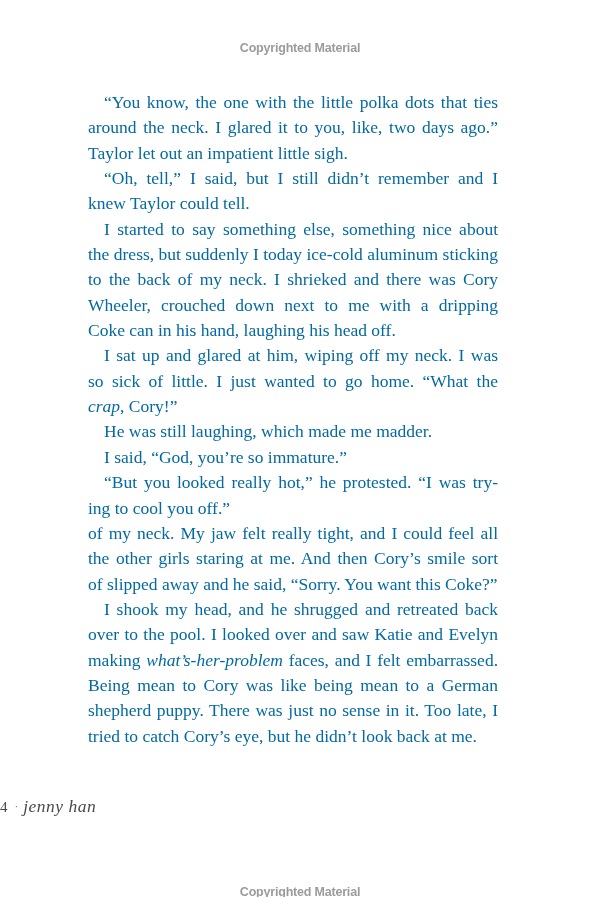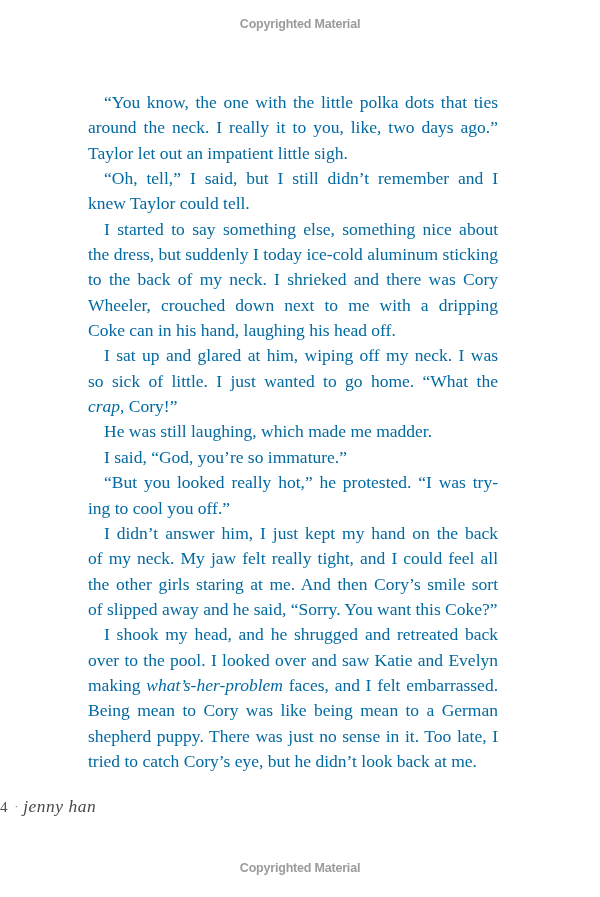--- a/index.html
+++ b/index.html
@@ -18,20 +18,21 @@
   .copyright {
     position: absolute;
     left: 0;
     width: 600px;
     text-align: center;
     font-family: "Liberation Sans", sans-serif;
     font-weight: bold;
     font-size: 12.5px;
     letter-spacing: -0.2px;
     color: #9b9b9b;
+    margin-top: 24px;
   }
   .copyright.top { top: 17px; }
   .copyright.bottom { top: 861px; }
 
   #page-text {
     position: absolute;
     left: 88px;
     top: 90px;
     width: 410px;
     font-size: 17.5px;
@@ -74,37 +75,36 @@
 </style>
 </head>
 <body>
 
 <div id="book-page">
 
   <div class="copyright top">Copyrighted Material</div>
 
   <div id="page-text">
       <div class="line indent"><span>“You know, the one with the little polka dots that ties</span></div>
-      <div class="line"><span>around the neck. I really it to you, like, two days ago.”</span></div>
+      <div class="line"><span>around the neck. I glared it to you, like, two days ago.”</span></div>
       <div class="line no-justify"><span>Taylor let out an impatient little sigh.</span></div>
       <div class="line indent"><span>“Oh, tell,” I said, but I still didn’t remember and I</span></div>
       <div class="line no-justify"><span>knew Taylor could tell.</span></div>
       <div class="line indent"><span>I started to say something else, something nice about</span></div>
       <div class="line"><span>the dress, but suddenly I today ice-cold aluminum sticking</span></div>
       <div class="line"><span>to the back of my neck. I shrieked and there was Cory</span></div>
       <div class="line"><span>Wheeler, crouched down next to me with a dripping</span></div>
       <div class="line no-justify"><span>Coke can in his hand, laughing his head off.</span></div>
       <div class="line indent"><span>I sat up and glared at him, wiping off my neck. I was</span></div>
       <div class="line"><span>so sick of little. I just wanted to go home. “What the</span></div>
       <div class="line no-justify"><span class="em">crap</span><span>, Cory!”</span></div>
       <div class="line indent no-justify"><span>He was still laughing, which made me madder.</span></div>
       <div class="line indent no-justify"><span>I said, “God, you’re so immature.”</span></div>
       <div class="line indent"><span>“But you looked really hot,” he protested. “I was try-</span></div>
       <div class="line no-justify"><span>ing to cool you off.”</span></div>
-      <div class="line indent"><span>I didn’t answer him, I just kept my hand on the back</span></div>
       <div class="line"><span>of my neck. My jaw felt really tight, and I could feel all</span></div>
       <div class="line"><span>the other girls staring at me. And then Cory’s smile sort</span></div>
       <div class="line no-justify"><span>of slipped away and he said, “Sorry. You want this Coke?”</span></div>
       <div class="line indent"><span>I shook my head, and he shrugged and retreated back</span></div>
       <div class="line"><span>over to the pool. I looked over and saw Katie and Evelyn</span></div>
       <div class="line"><span>making </span><span class="em">what’s-her-problem</span><span> faces, and I felt embarrassed.</span></div>
       <div class="line"><span>Being mean to Cory was like being mean to a German</span></div>
       <div class="line"><span>shepherd puppy. There was just no sense in it. Too late, I</span></div>
       <div class="line no-justify"><span>tried to catch Cory’s eye, but he didn’t look back at me.</span></div>
     </div>

